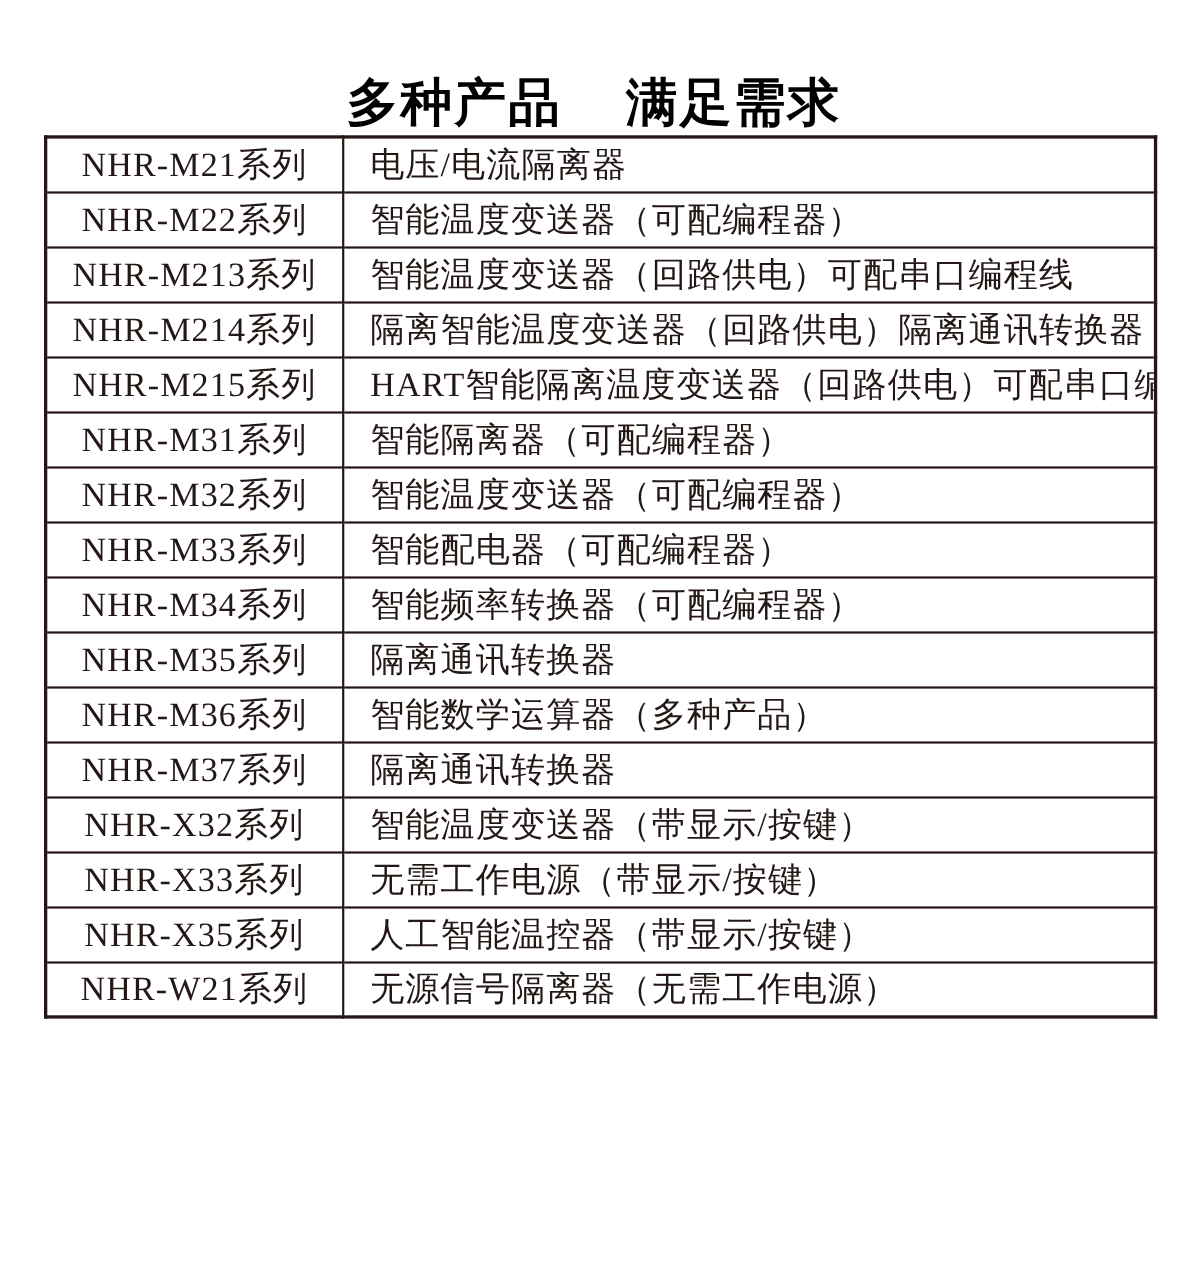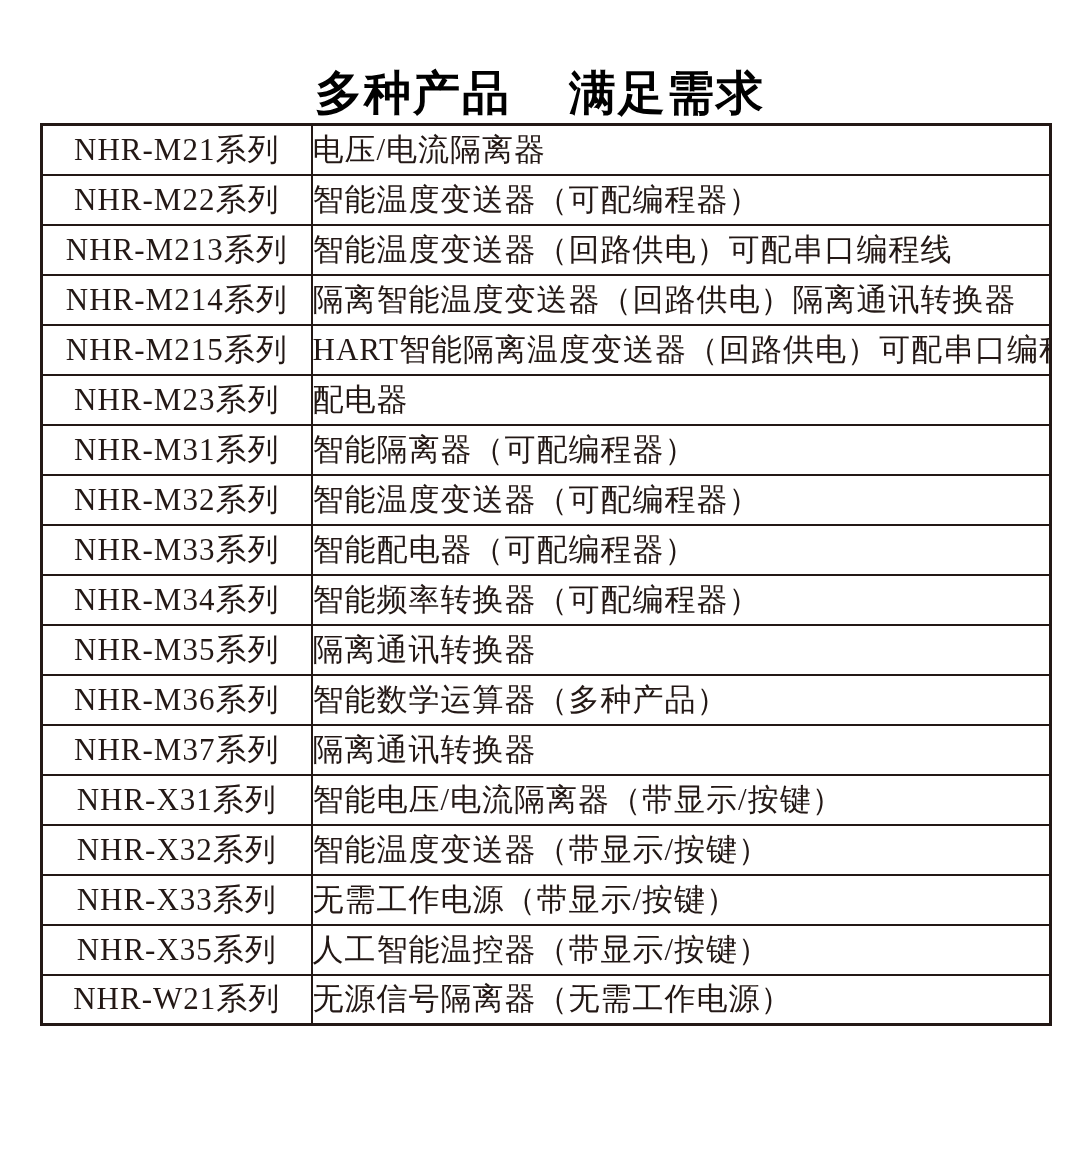--- a/index.html
+++ b/index.html
@@ -53,20 +53,21 @@
     vertical-align:middle;
     overflow:hidden;
     white-space:nowrap;
     margin-top:40px;
   }
   td.series{
     width:270px;
     text-align:center;
   }
   td.desc{
+    padding-left:24px;
     text-align:left;
   }
 </style>
 </head>
 <body>
 
 <div class="page">
 
   <div class="title">
     <span>多种产品</span><span class="gap"></span><span>满足需求</span>
@@ -92,24 +93,20 @@
     <tr>
       <td class="series">NHR-M214系列</td>
       <td class="desc">隔离智能温度变送器（回路供电）隔离通讯转换器</td>
     </tr>
 
     <tr>
       <td class="series">NHR-M215系列</td>
       <td class="desc">HART智能隔离温度变送器（回路供电）可配串口编程线</td>
     </tr>
 
-    <tr>
-      <td class="series">NHR-M23系列</td>
-      <td class="desc">配电器</td>
-    </tr>
 
     <tr>
       <td class="series">NHR-M31系列</td>
       <td class="desc">智能隔离器（可配编程器）</td>
     </tr>
 
     <tr>
       <td class="series">NHR-M32系列</td>
       <td class="desc">智能温度变送器（可配编程器）</td>
     </tr>
@@ -132,24 +129,20 @@
     <tr>
       <td class="series">NHR-M36系列</td>
       <td class="desc">智能数学运算器（多种产品）</td>
     </tr>
 
     <tr>
       <td class="series">NHR-M37系列</td>
       <td class="desc">隔离通讯转换器</td>
     </tr>
 
-    <tr>
-      <td class="series">NHR-X31系列</td>
-      <td class="desc">智能电压/电流隔离器（带显示/按键）</td>
-    </tr>
 
     <tr>
       <td class="series">NHR-X32系列</td>
       <td class="desc">智能温度变送器（带显示/按键）</td>
     </tr>
 
     <tr>
       <td class="series">NHR-X33系列</td>
       <td class="desc">无需工作电源（带显示/按键）</td>
     </tr>

